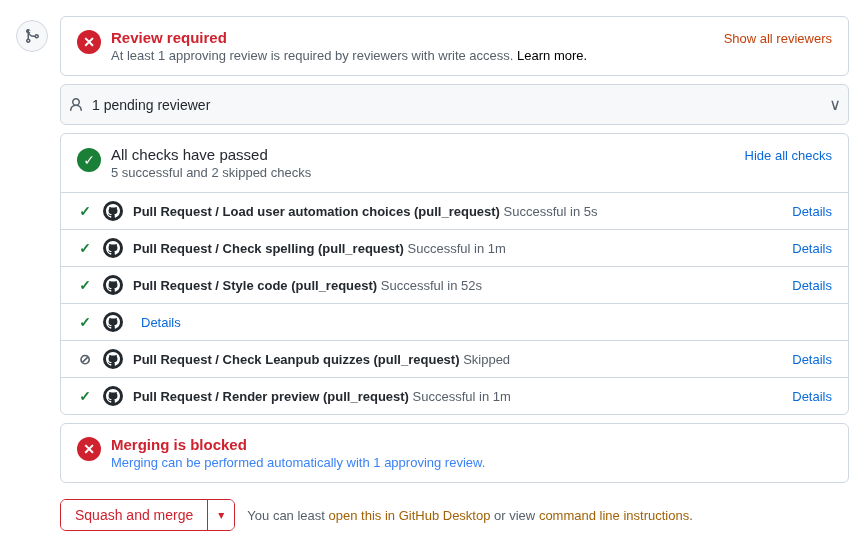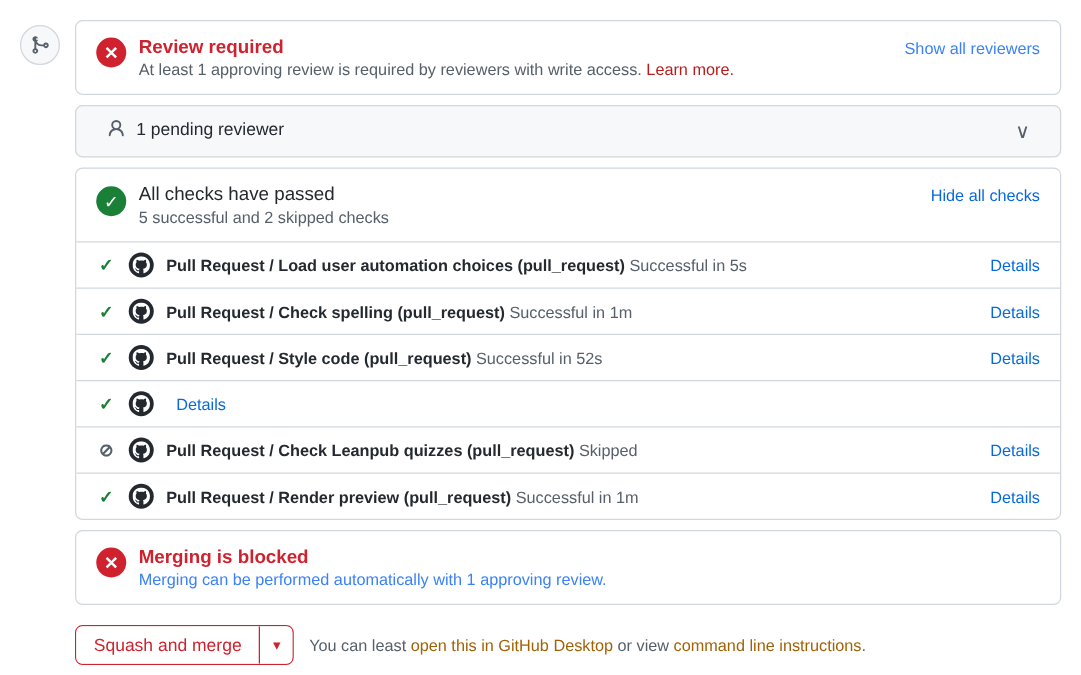--- a/index.html
+++ b/index.html
@@ -82,39 +82,39 @@
       font-size: 15px;
       margin-bottom: 2px;
     }
 
     .review-required-desc {
       color: #57606a;
       font-size: 13px;
     }
 
     .review-required-desc a {
-      color: #b91c1c;
+      color: #000000;
       text-decoration: none;
     }
 
     .show-all-reviewers {
-      color: #3b82f6;
+      color: #c2410c;
       font-size: 13px;
       text-decoration: none;
       white-space: nowrap;
       margin-top: 2px;
     }
 
     
     .pending-reviewer-row {
       border: 1px solid #d0d7de;
       border-radius: 6px;
-      padding: 10px 24px;
-      display: flex;
-      align-items: flex-start;
+      padding: 10px 7px;
+      display: flex;
+      align-items: center;
       justify-content: space-between;
       margin-bottom: 8px;
       background: #f6f8fa;
     }
 
     .pending-reviewer-left {
       display: flex;
       align-items: center;
       gap: 8px;
     }

